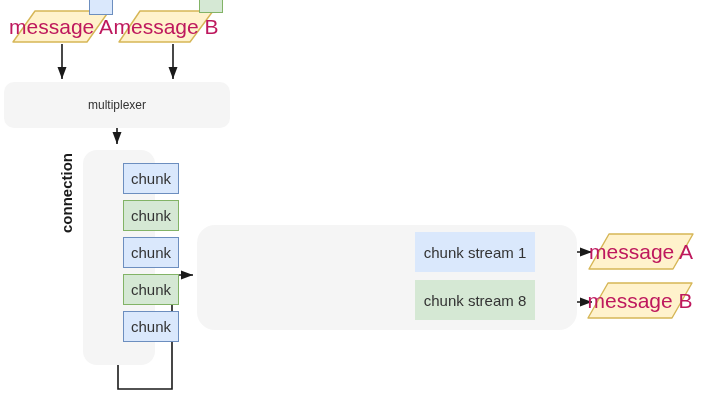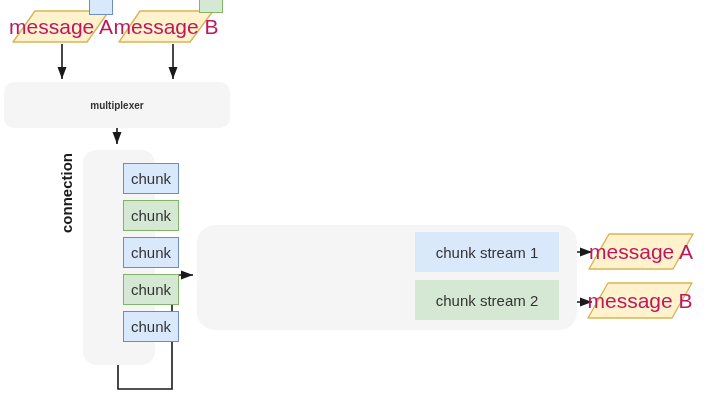--- a/index.html
+++ b/index.html
@@ -23,21 +23,21 @@
     stroke: #1a1a1a;
     stroke-width: 1.6;
   }
   .dashed-line {
     fill: none;
     stroke: #1a1a1a;
     stroke-width: 1.6;
     stroke-dasharray: 5 4;
   }
   .node { position: absolute; display: flex; align-items: center; justify-content: center; }
-  .bold-label { font-weight: bold; font-size: 10px; color: #333333; white-space: nowrap; }
+  .bold-label { font-weight: normal; font-size: 12px; color: #333333; white-space: nowrap; }
 
   .pgram { position: absolute; }
   .pgram svg { position: absolute; left: 0; top: 0; width: 100%; height: 100%; overflow: visible; }
   .pgram .pg-label {
     position: absolute; left: 0; top: 0; right: 0; bottom: 0;
     display: flex; align-items: center; justify-content: center;
     font-size: 21px; color: #be185d; white-space: nowrap;
   }
   .yellow-shape { fill: #fff2cc; stroke: #d6b656; stroke-width: 1.4; stroke-linejoin: round; }
 
@@ -50,21 +50,21 @@
   .chunk-box {
     position: absolute; left: 91px; width: 56px; height: 31px;
     box-sizing: border-box;
     display: flex; align-items: center; justify-content: center;
     font-size: 15px; color: #333333; margin-left: 32px;
   }
   .chunk-blue  { background: #dae8fc; border: 1.4px solid #6c8ebf; }
   .chunk-green { background: #d5e8d4; border: 1.4px solid #82b366; }
 
   .stream-box {
-    position: absolute; left: 415px; width: 144px; height: 40px;
+    position: absolute; left: 415px; width: 120px; height: 40px;
     display: flex; align-items: center; justify-content: center;
     font-size: 15px; color: #333333;
   }
   .stream-blue  { background: #dae8fc; }
   .stream-green { background: #d5e8d4; }
 
   .rotated-label {
     position: absolute;
     left: 21px; top: 185px; width: 90px; height: 16px;
     transform: rotate(-90deg);
@@ -123,21 +123,21 @@
   <div class="chunk-box chunk-blue" style="top:163px;">chunk</div>
   <div class="chunk-box chunk-green" style="top:200px;">chunk</div>
   <div class="chunk-box chunk-blue" style="top:237px;">chunk</div>
   <div class="chunk-box chunk-green" style="top:274px;">chunk</div>
   <div class="chunk-box chunk-blue" style="top:311px;">chunk</div>
 
   <div class="gray-container" style="left:197px; top:225px; width:380px; height:105px; border-radius:18px;"></div>
 
 
   <div class="stream-box stream-blue" style="top:232px;">chunk stream 1</div>
-  <div class="stream-box stream-green" style="top:280px;">chunk stream 2</div>
+  <div class="stream-box stream-green" style="top:280px;">chunk stream 8</div>
 
   <div class="pgram" style="left:588px; top:233px; width:106px; height:37px;">
     <svg viewBox="0 0 106 37" preserveAspectRatio="none">
       <polygon class="yellow-shape" points="21,1 105,1 85,36 1,36"></polygon>
     </svg>
     <span class="pg-label">message A</span>
   </div>
 
   <div class="pgram" style="left:587px; top:282px; width:106px; height:37px;">
     <svg viewBox="0 0 106 37" preserveAspectRatio="none">

